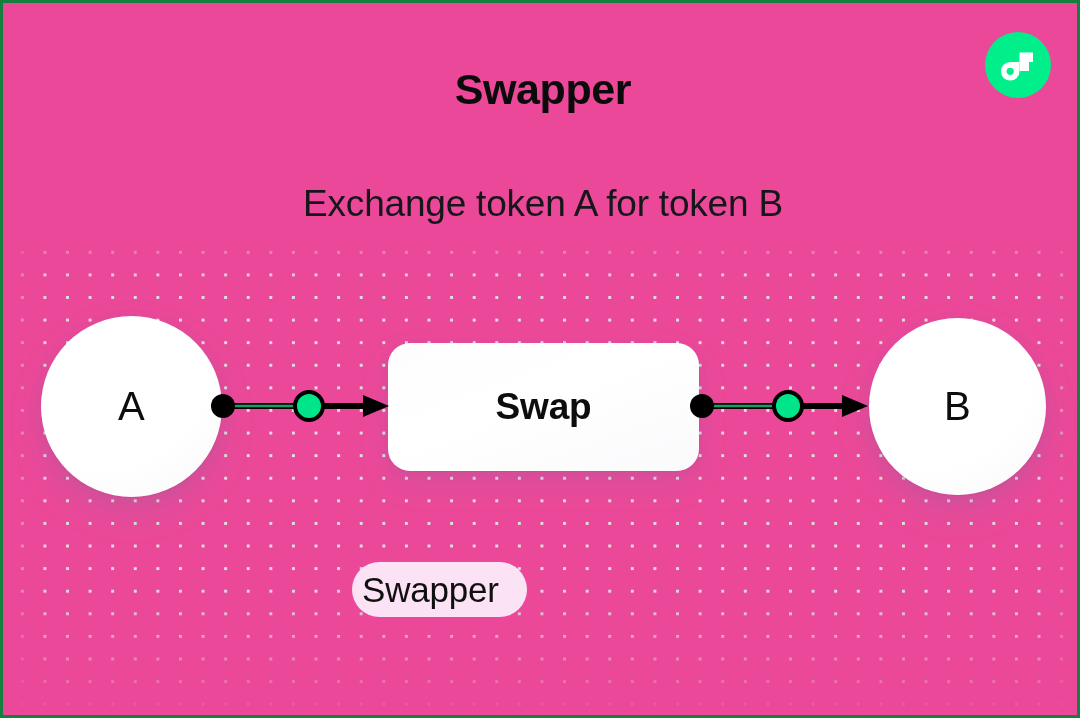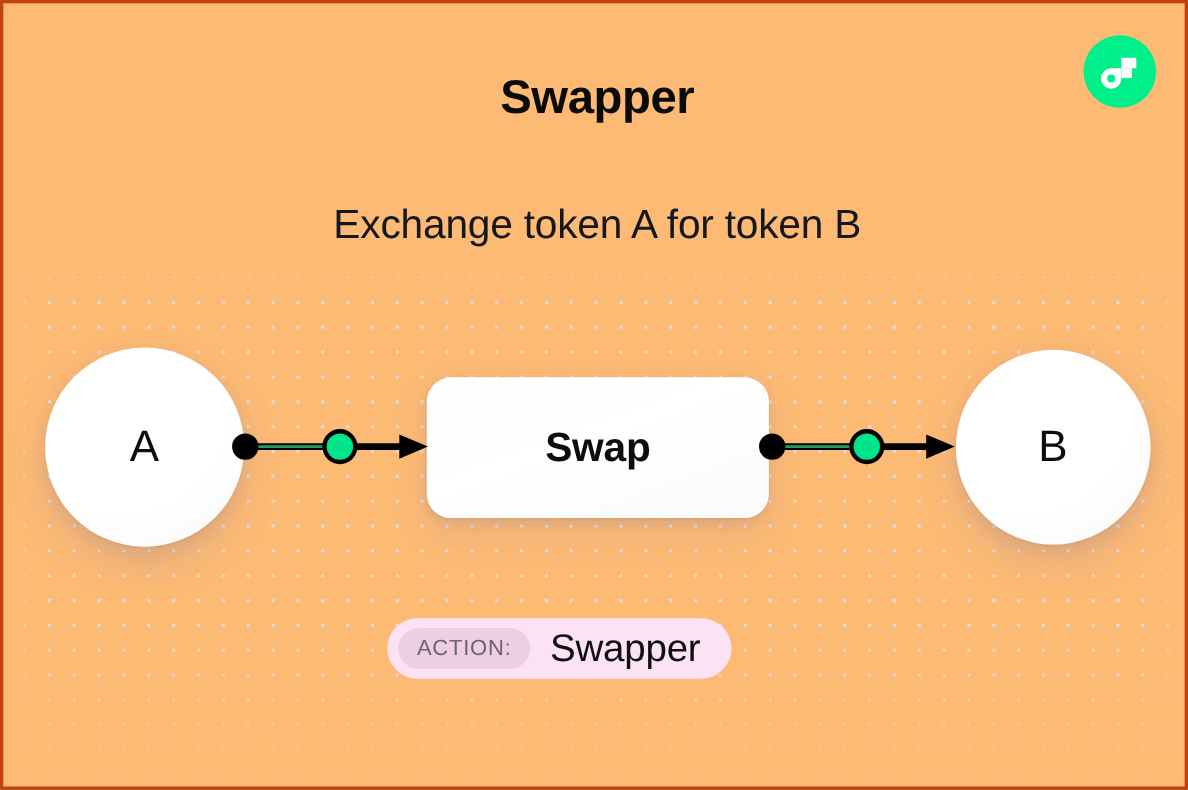--- a/index.html
+++ b/index.html
@@ -15,22 +15,22 @@
   body {
     font-family: "Liberation Sans", "DejaVu Sans", sans-serif;
     -webkit-font-smoothing: antialiased;
   }
 
   
   #canvas {
     position: relative;
     width: 1080px;
     height: 718px;
-    background: #fdba74;
-    border: 3px solid #c2410c;
+    background: #ec4899;
+    border: 3px solid #15803d;
     overflow: hidden;
     padding-left: 16px;
   }
 
   
   #dot-grid {
     position: absolute;
     left: 0;
     top: 232px;
     width: 1080px;
@@ -261,17 +261,16 @@
       <path d="M146 6 L172 17 L146 28 Z" fill="#000000"></path>
     </svg>
   </div>
   <div id="edge-marker-b" class="edge-marker-circle"></div>
 
   <div id="node-token-b" class="token-node">
     <span>B</span>
   </div>
 
   <div id="action-badge">
-    <span id="action-badge-label">ACTION:</span>
     <span id="action-badge-value">Swapper</span>
   </div>
 
 </div>
 
 </body></html>

